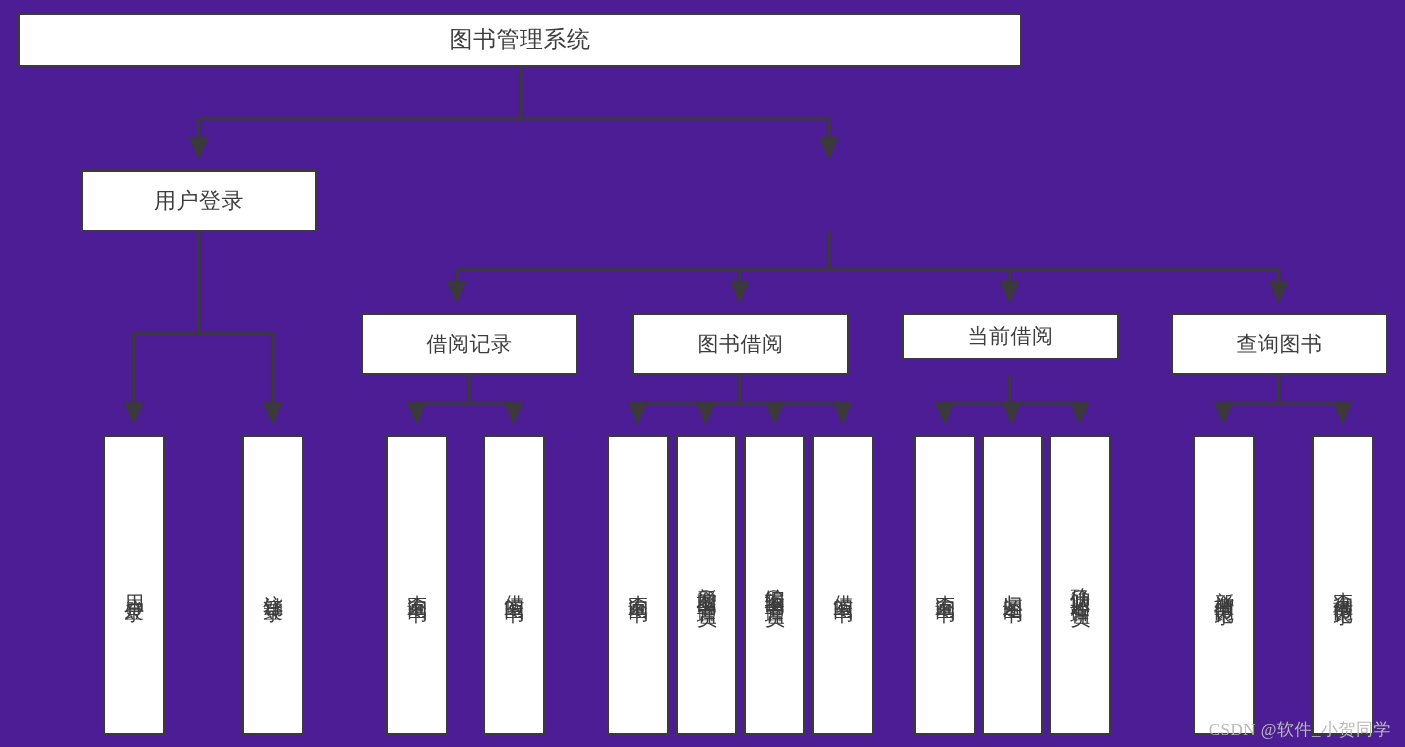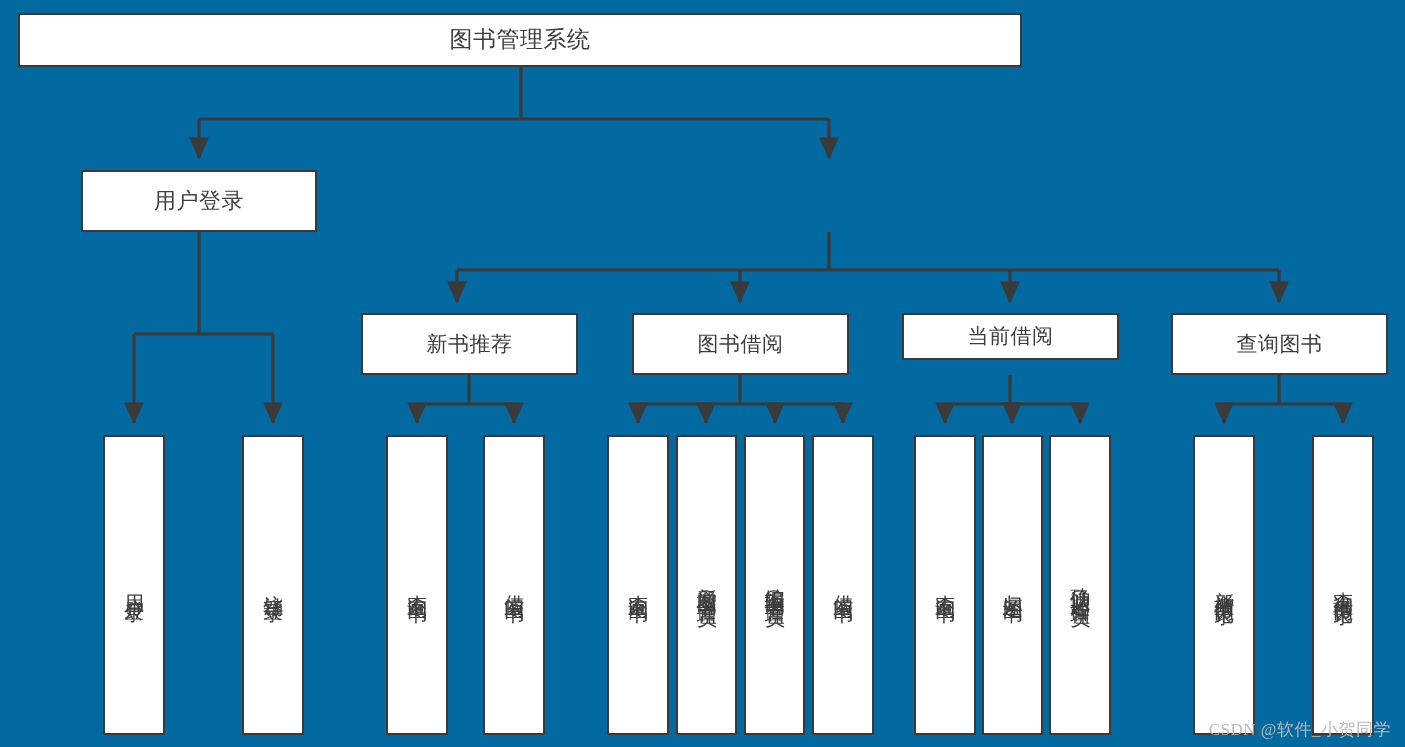--- a/index.html
+++ b/index.html
@@ -8,21 +8,21 @@
     padding: 0;
     background: #ffffff;
   }
   body {
     font-family: "DejaVu Sans", "Liberation Sans", sans-serif;
   }
   #diagram-root {
     position: relative;
     width: 1405px;
     height: 747px;
-    background: #0369a1;
+    background: #4c1d95;
     overflow: hidden;
   }
   svg.tree-canvas {
     position: absolute;
     left: 0;
     top: 0;
     width: 1405px;
     height: 747px;
     display: block;
   }
@@ -125,21 +125,21 @@
 
   <div class="node-box level-0" style="left:18px; top:13px; width:1004px; height:54px;">
     <span class="node-label">图书管理系统</span>
   </div>
 
   <div class="node-box level-1" style="left:81px; top:170px; width:236px; height:62px;">
     <span class="node-label">用户登录</span>
   </div>
 
   <div class="node-box level-2" style="left:361px; top:313px; width:217px; height:62px;">
-    <span class="node-label">新书推荐</span>
+    <span class="node-label">借阅记录</span>
   </div>
   <div class="node-box level-2" style="left:632px; top:313px; width:217px; height:62px;">
     <span class="node-label">图书借阅</span>
   </div>
   <div class="node-box level-2" style="left:902px; top:313px; width:217px; height:47px;">
     <span class="node-label">当前借阅</span>
   </div>
   <div class="node-box level-2" style="left:1171px; top:313px; width:217px; height:62px;">
     <span class="node-label">查询图书</span>
   </div>

